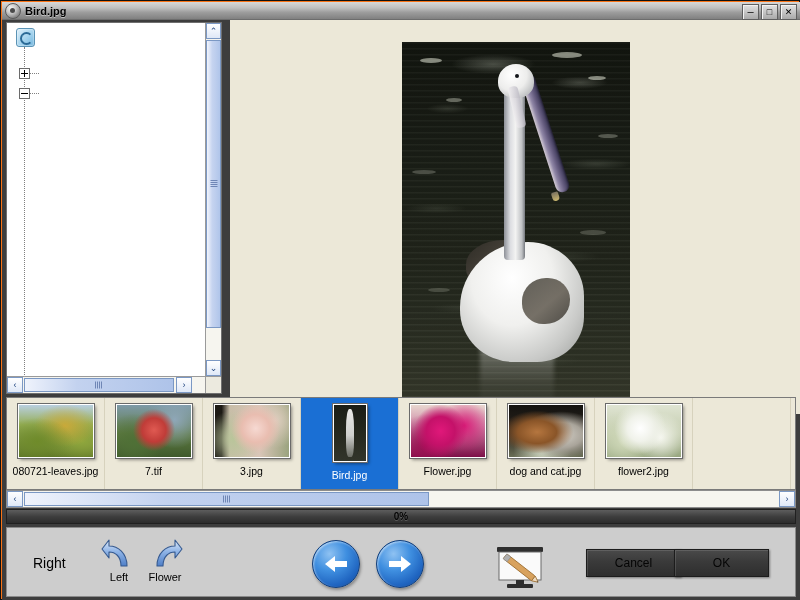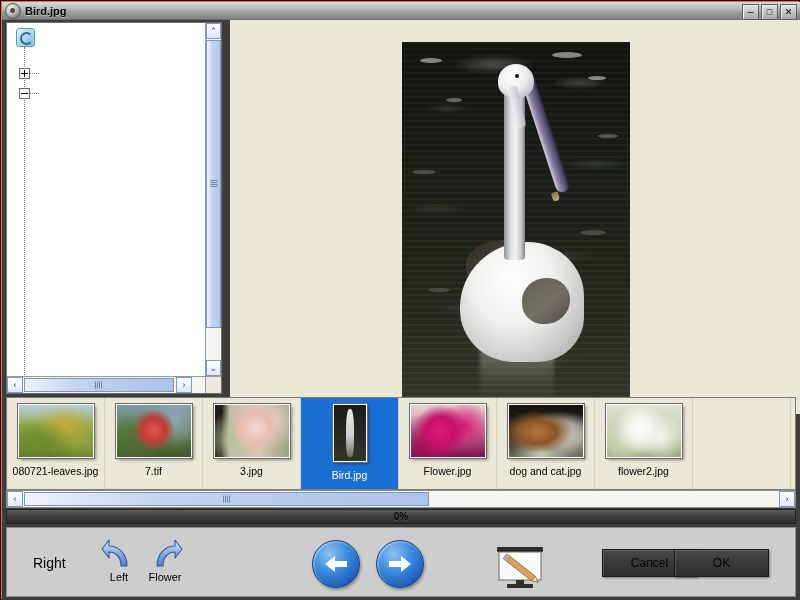--- a/index.html
+++ b/index.html
@@ -434,21 +434,21 @@
     position: absolute; top: 21px;
     width: 93px; height: 26px;
     background: linear-gradient(to bottom, #4a4a4a 0%, #3a3a3a 45%, #2e2e2e 100%);
     border: 1px solid #1c1c1c;
     box-shadow: inset 1px 1px 0 rgba(255,255,255,.12), 1px 1px 2px rgba(0,0,0,.4);
     color: #050505;
     font-size: 12px;
     display: flex; align-items: center; justify-content: center;
     cursor: default;
   }
-  #btn-cancel { left: 579px; margin-left: 16px; }
+  #btn-cancel { left: 579px; }
   #btn-ok { left: 667px; }
 </style>
 </head>
 <body>
 
 <div id="window">
 
   <div id="titlebar">
     <div id="app-icon"></div>
     <div id="title-text">Bird.jpg</div>

